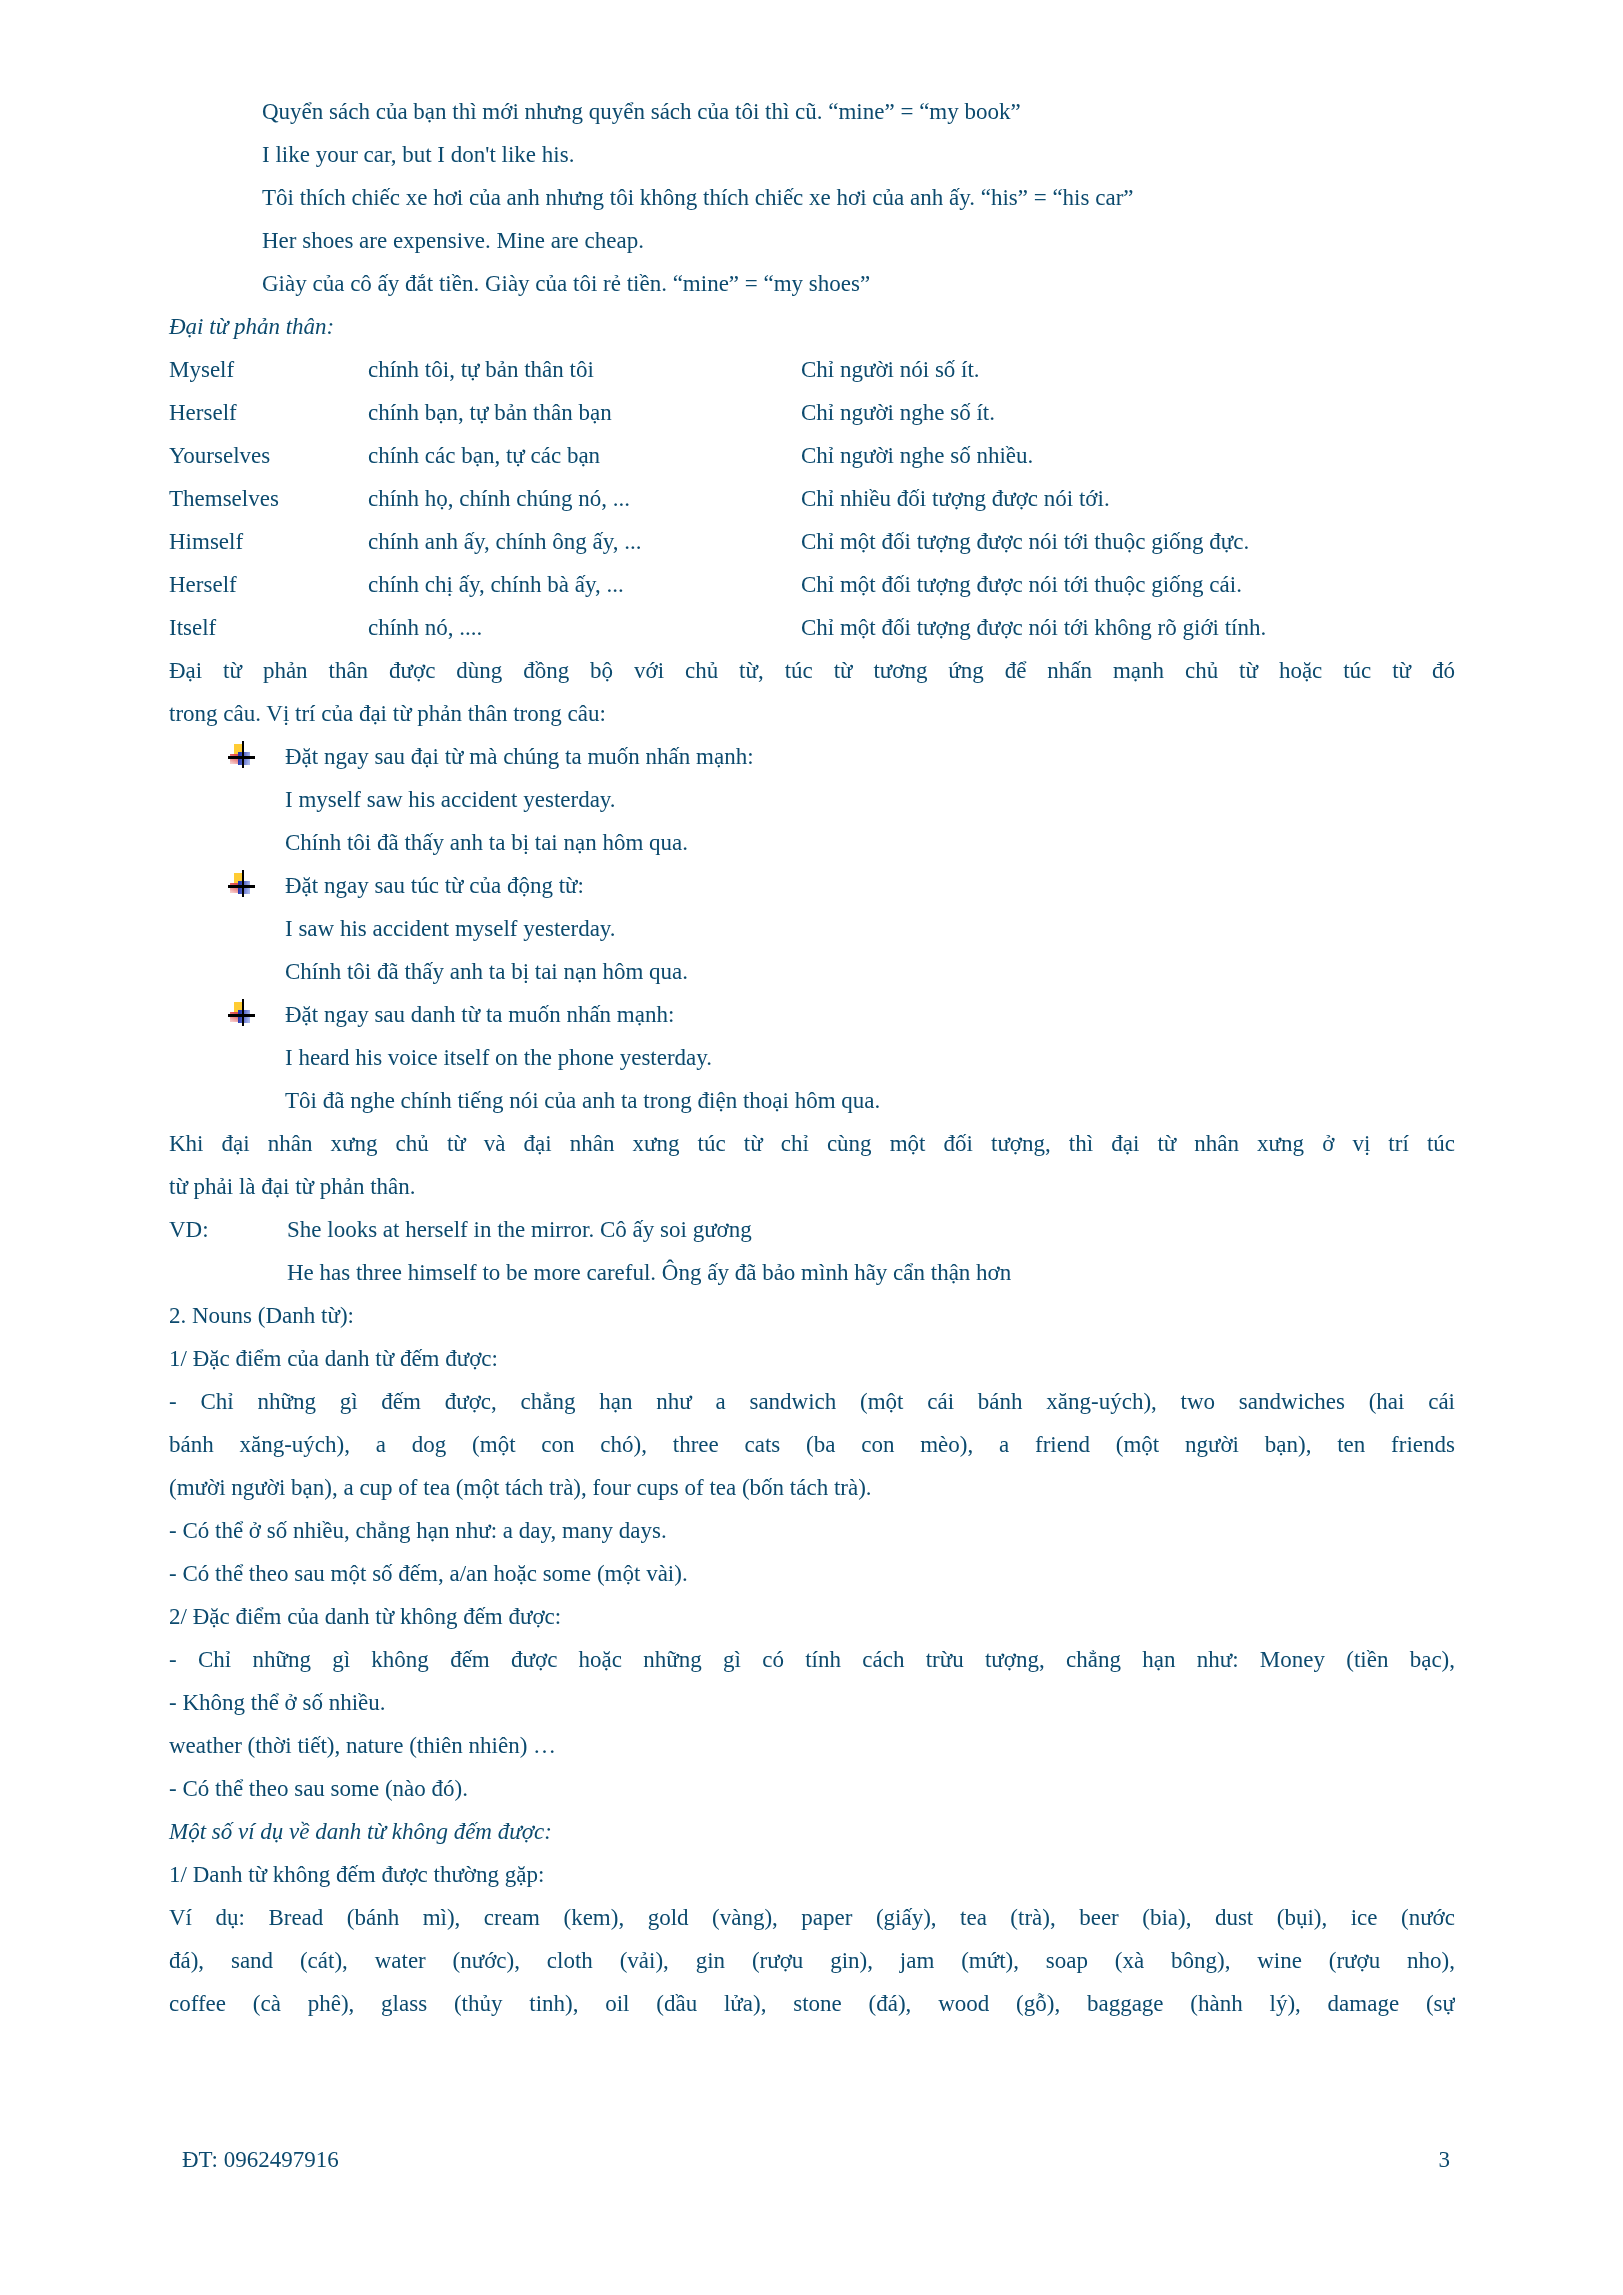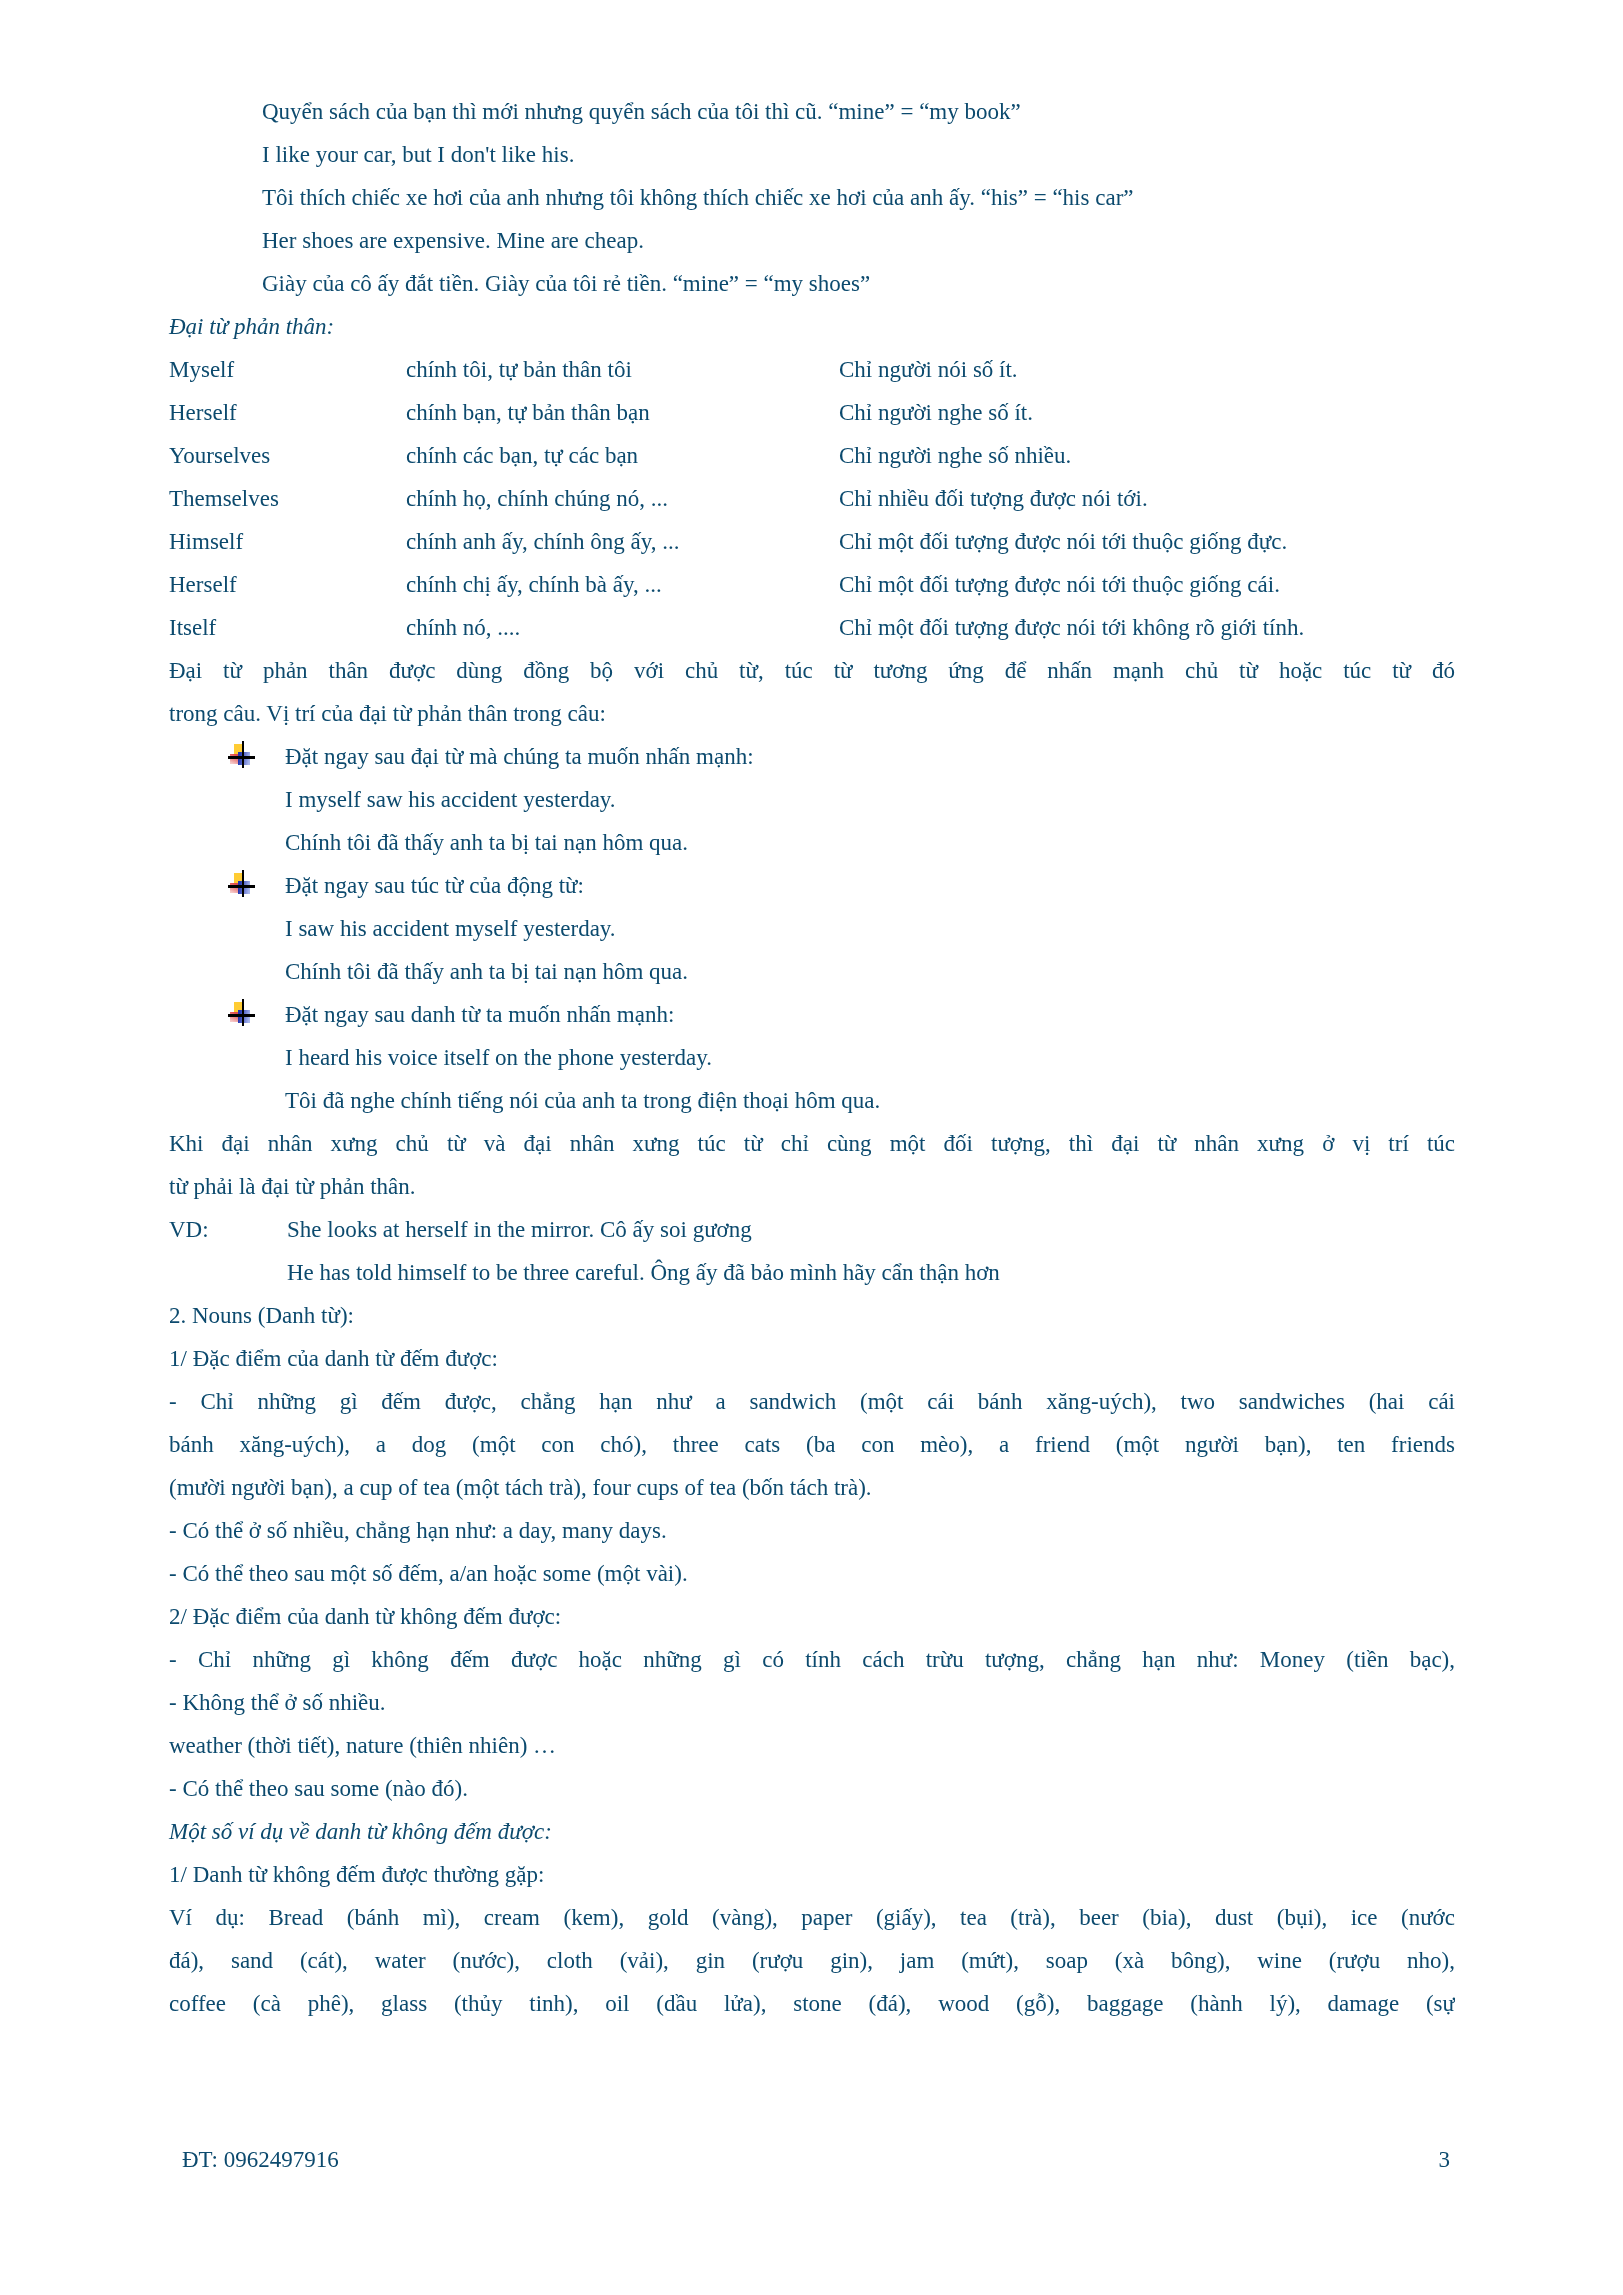--- a/index.html
+++ b/index.html
@@ -19,21 +19,21 @@
   .j{white-space:normal;text-align:justify;text-align-last:justify;overflow:hidden;}
   .ind1{padding-left:93px;}
   .bulletline{padding-left:61px;}
   .bullettxt{padding-left:116px;}
   .italic{font-style:italic;}
   .bold{font-weight:normal;}
   .bolditalic{font-weight:normal;font-style:italic;}
   
   .trow{height:43px;line-height:43px;white-space:nowrap;}
   .tc1{display:inline-block;width:199px;vertical-align:top;}
-  .tc2{display:inline-block;width:433px;vertical-align:top;margin-left:38px;}
+  .tc2{display:inline-block;width:433px;vertical-align:top;}
   .tc3{display:inline;}
   
   .vdlabel{display:inline-block;width:118px;}
   .vdind{padding-left:118px;}
   
   .bwrap{display:inline-block;width:55px;}
   .bico{display:inline-block;position:relative;width:25px;height:25px;vertical-align:-4.7px;}
   .bico .by{position:absolute;left:3.9px;top:0;width:10.2px;height:11px;background:#fc3;}
   .bico .br{position:absolute;left:0;top:10.2px;width:10.2px;height:10.2px;background:linear-gradient(205deg,#e04848 20%,#f6caca 90%);}
   .bico .bb{position:absolute;left:7.9px;top:8.6px;width:12.6px;height:12.6px;background:linear-gradient(100deg,#2233b0 15%,#aab8ee 90%);}
@@ -99,21 +99,21 @@
     </div>
     <div class="ln bullettxt">I heard his voice itself on the phone yesterday.</div>
     <div class="ln bullettxt">Tôi đã nghe chính tiếng nói của anh ta trong điện thoại hôm qua.</div>
 
     <div class="ln j">Khi đại nhân xưng chủ từ và đại nhân xưng túc từ chỉ cùng một đối tượng, thì đại từ nhân xưng ở vị trí túc</div>
     <div class="ln">từ phải là đại từ phản thân.</div>
 
     <div class="ln">
       <span class="vdlabel">VD:</span><span>She looks at herself in the mirror. Cô ấy soi gương</span>
     </div>
-    <div class="ln vdind">He has told himself to be three careful. Ông ấy đã bảo mình hãy cẩn thận hơn</div>
+    <div class="ln vdind">He has three himself to be more careful. Ông ấy đã bảo mình hãy cẩn thận hơn</div>
 
     <div class="ln bold">2. Nouns (Danh từ):</div>
     <div class="ln">1/ Đặc điểm của danh từ đếm được:</div>
 
     <div class="ln j">- Chỉ những gì đếm được, chẳng hạn như a sandwich (một cái bánh xăng-uých), two sandwiches (hai cái</div>
     <div class="ln j">bánh xăng-uých), a dog (một con chó), three cats (ba con mèo), a friend (một người bạn), ten friends</div>
     <div class="ln">(mười người bạn), a cup of tea (một tách trà), four cups of tea (bốn tách trà).</div>
     <div class="ln">- Có thể ở số nhiều, chẳng hạn như: a day, many days.</div>
     <div class="ln">- Có thể theo sau một số đếm, a/an hoặc some (một vài).</div>
 

